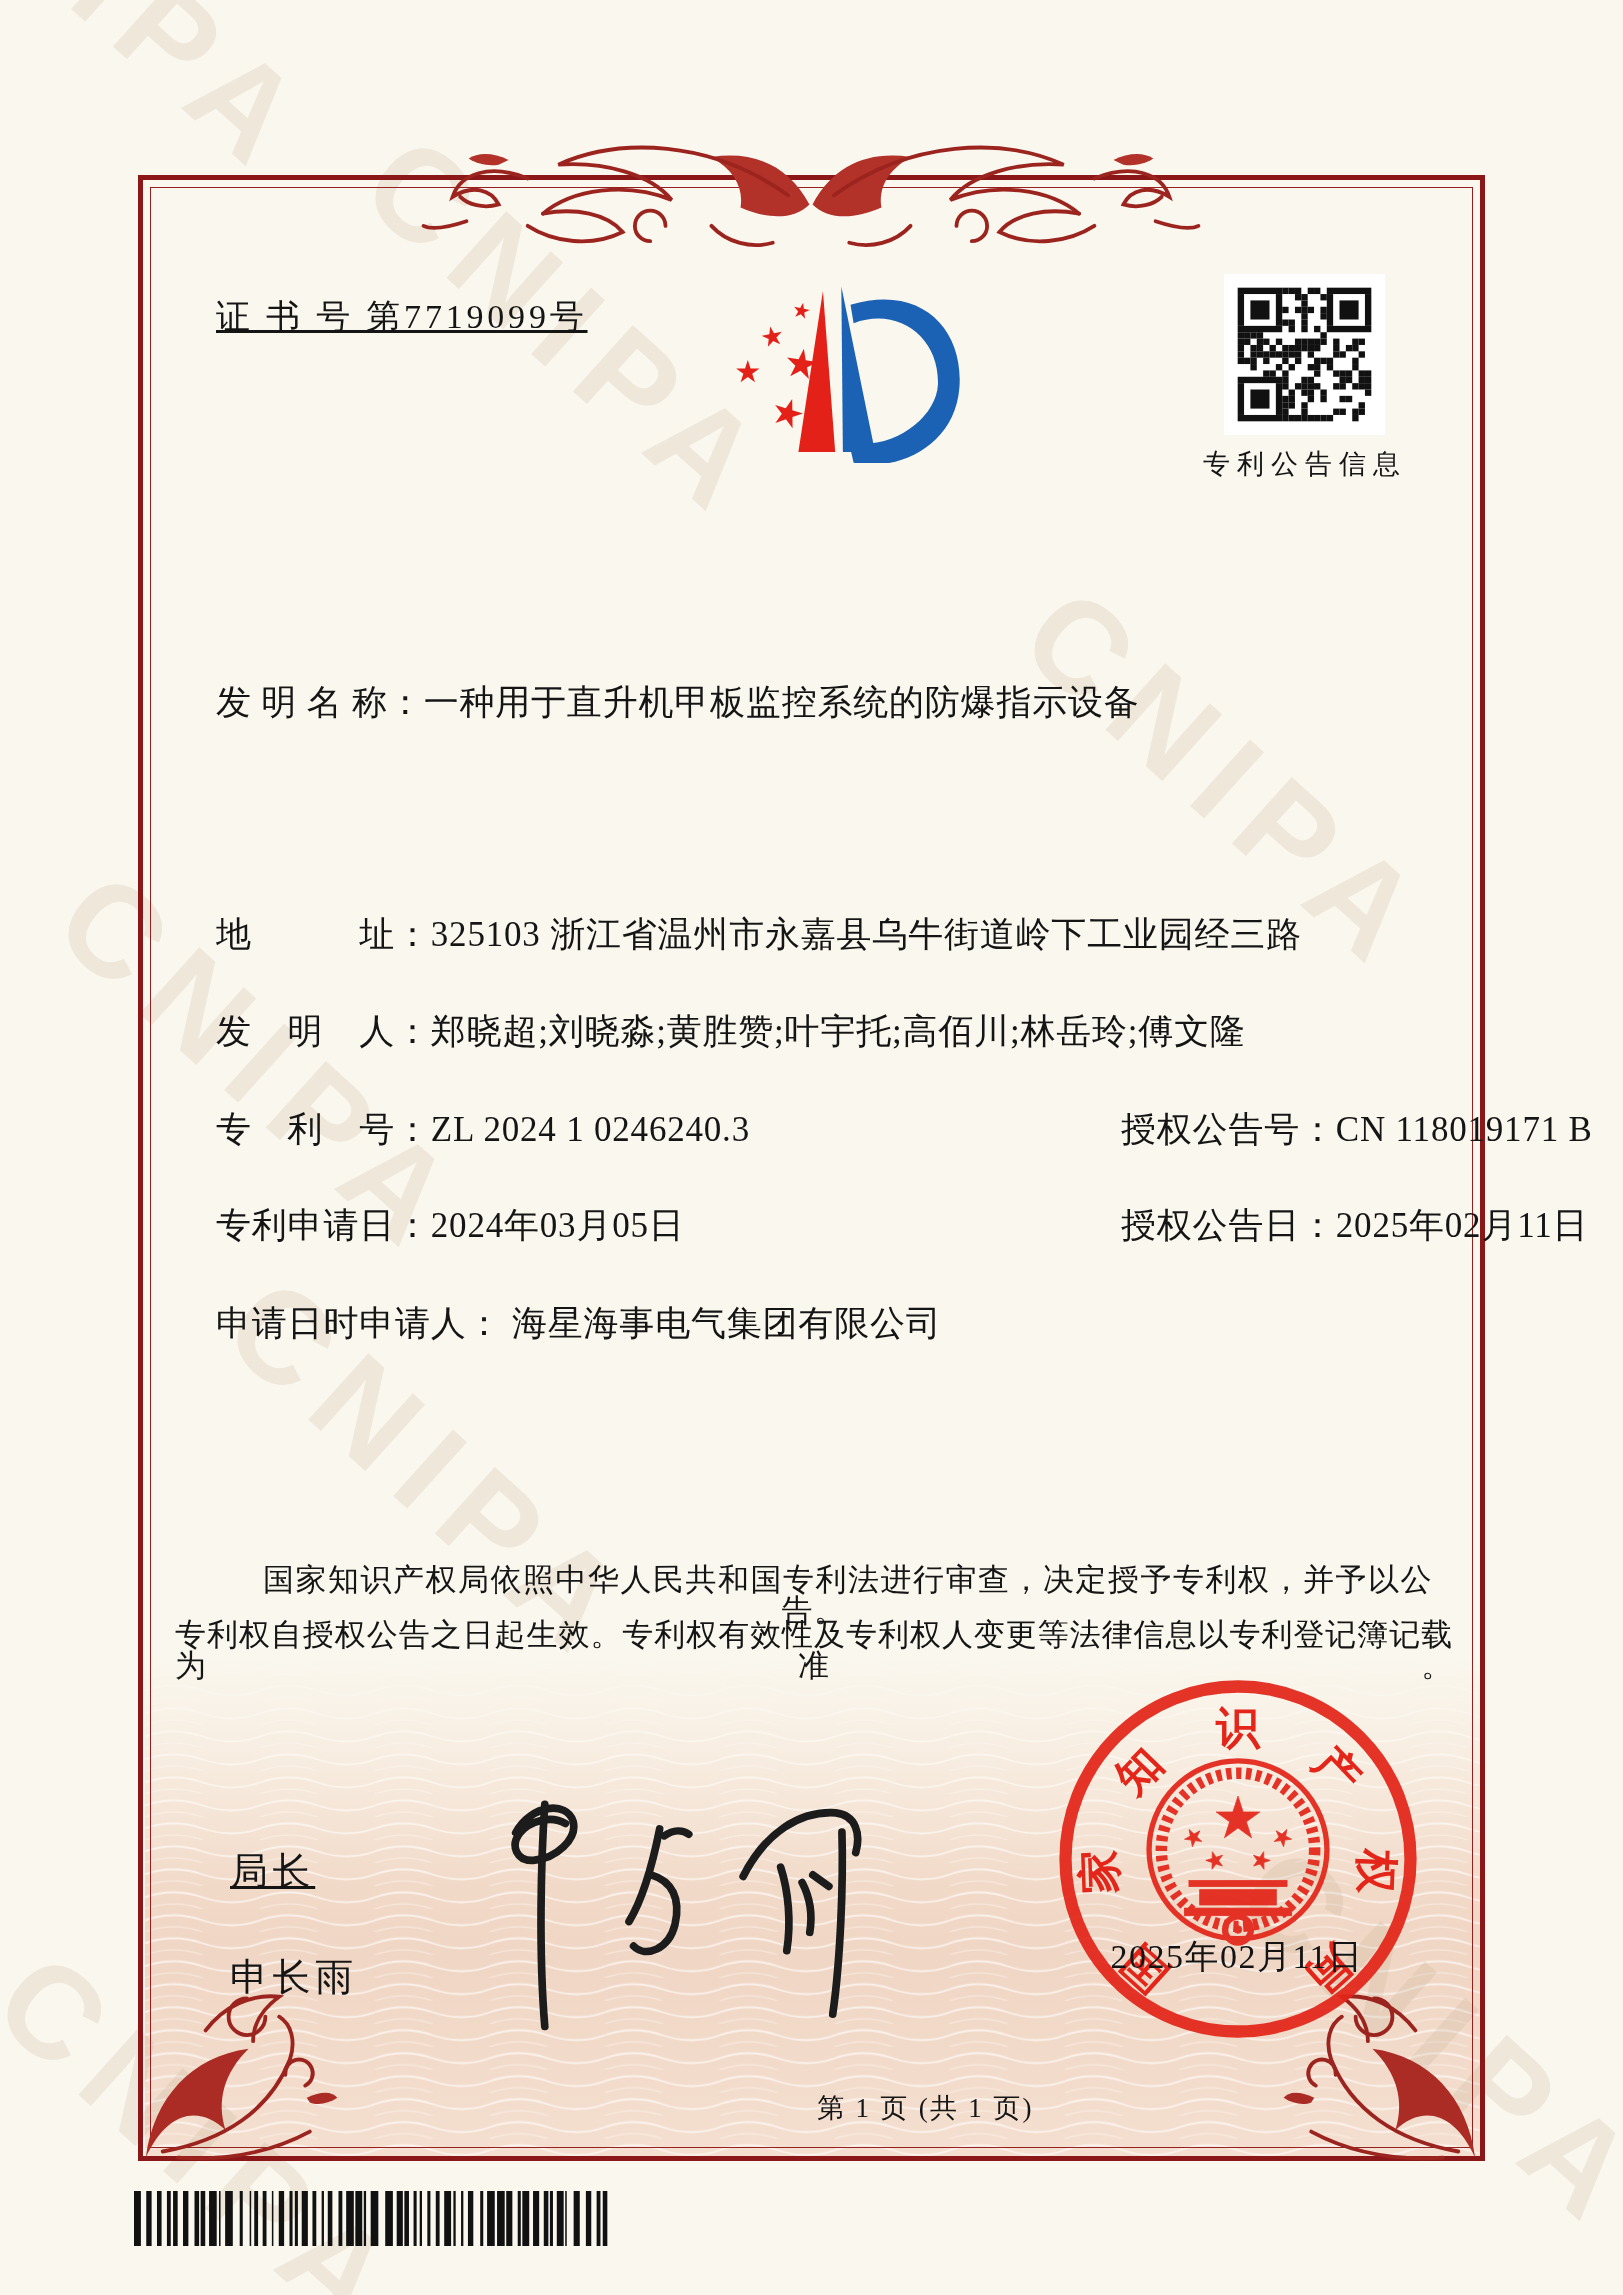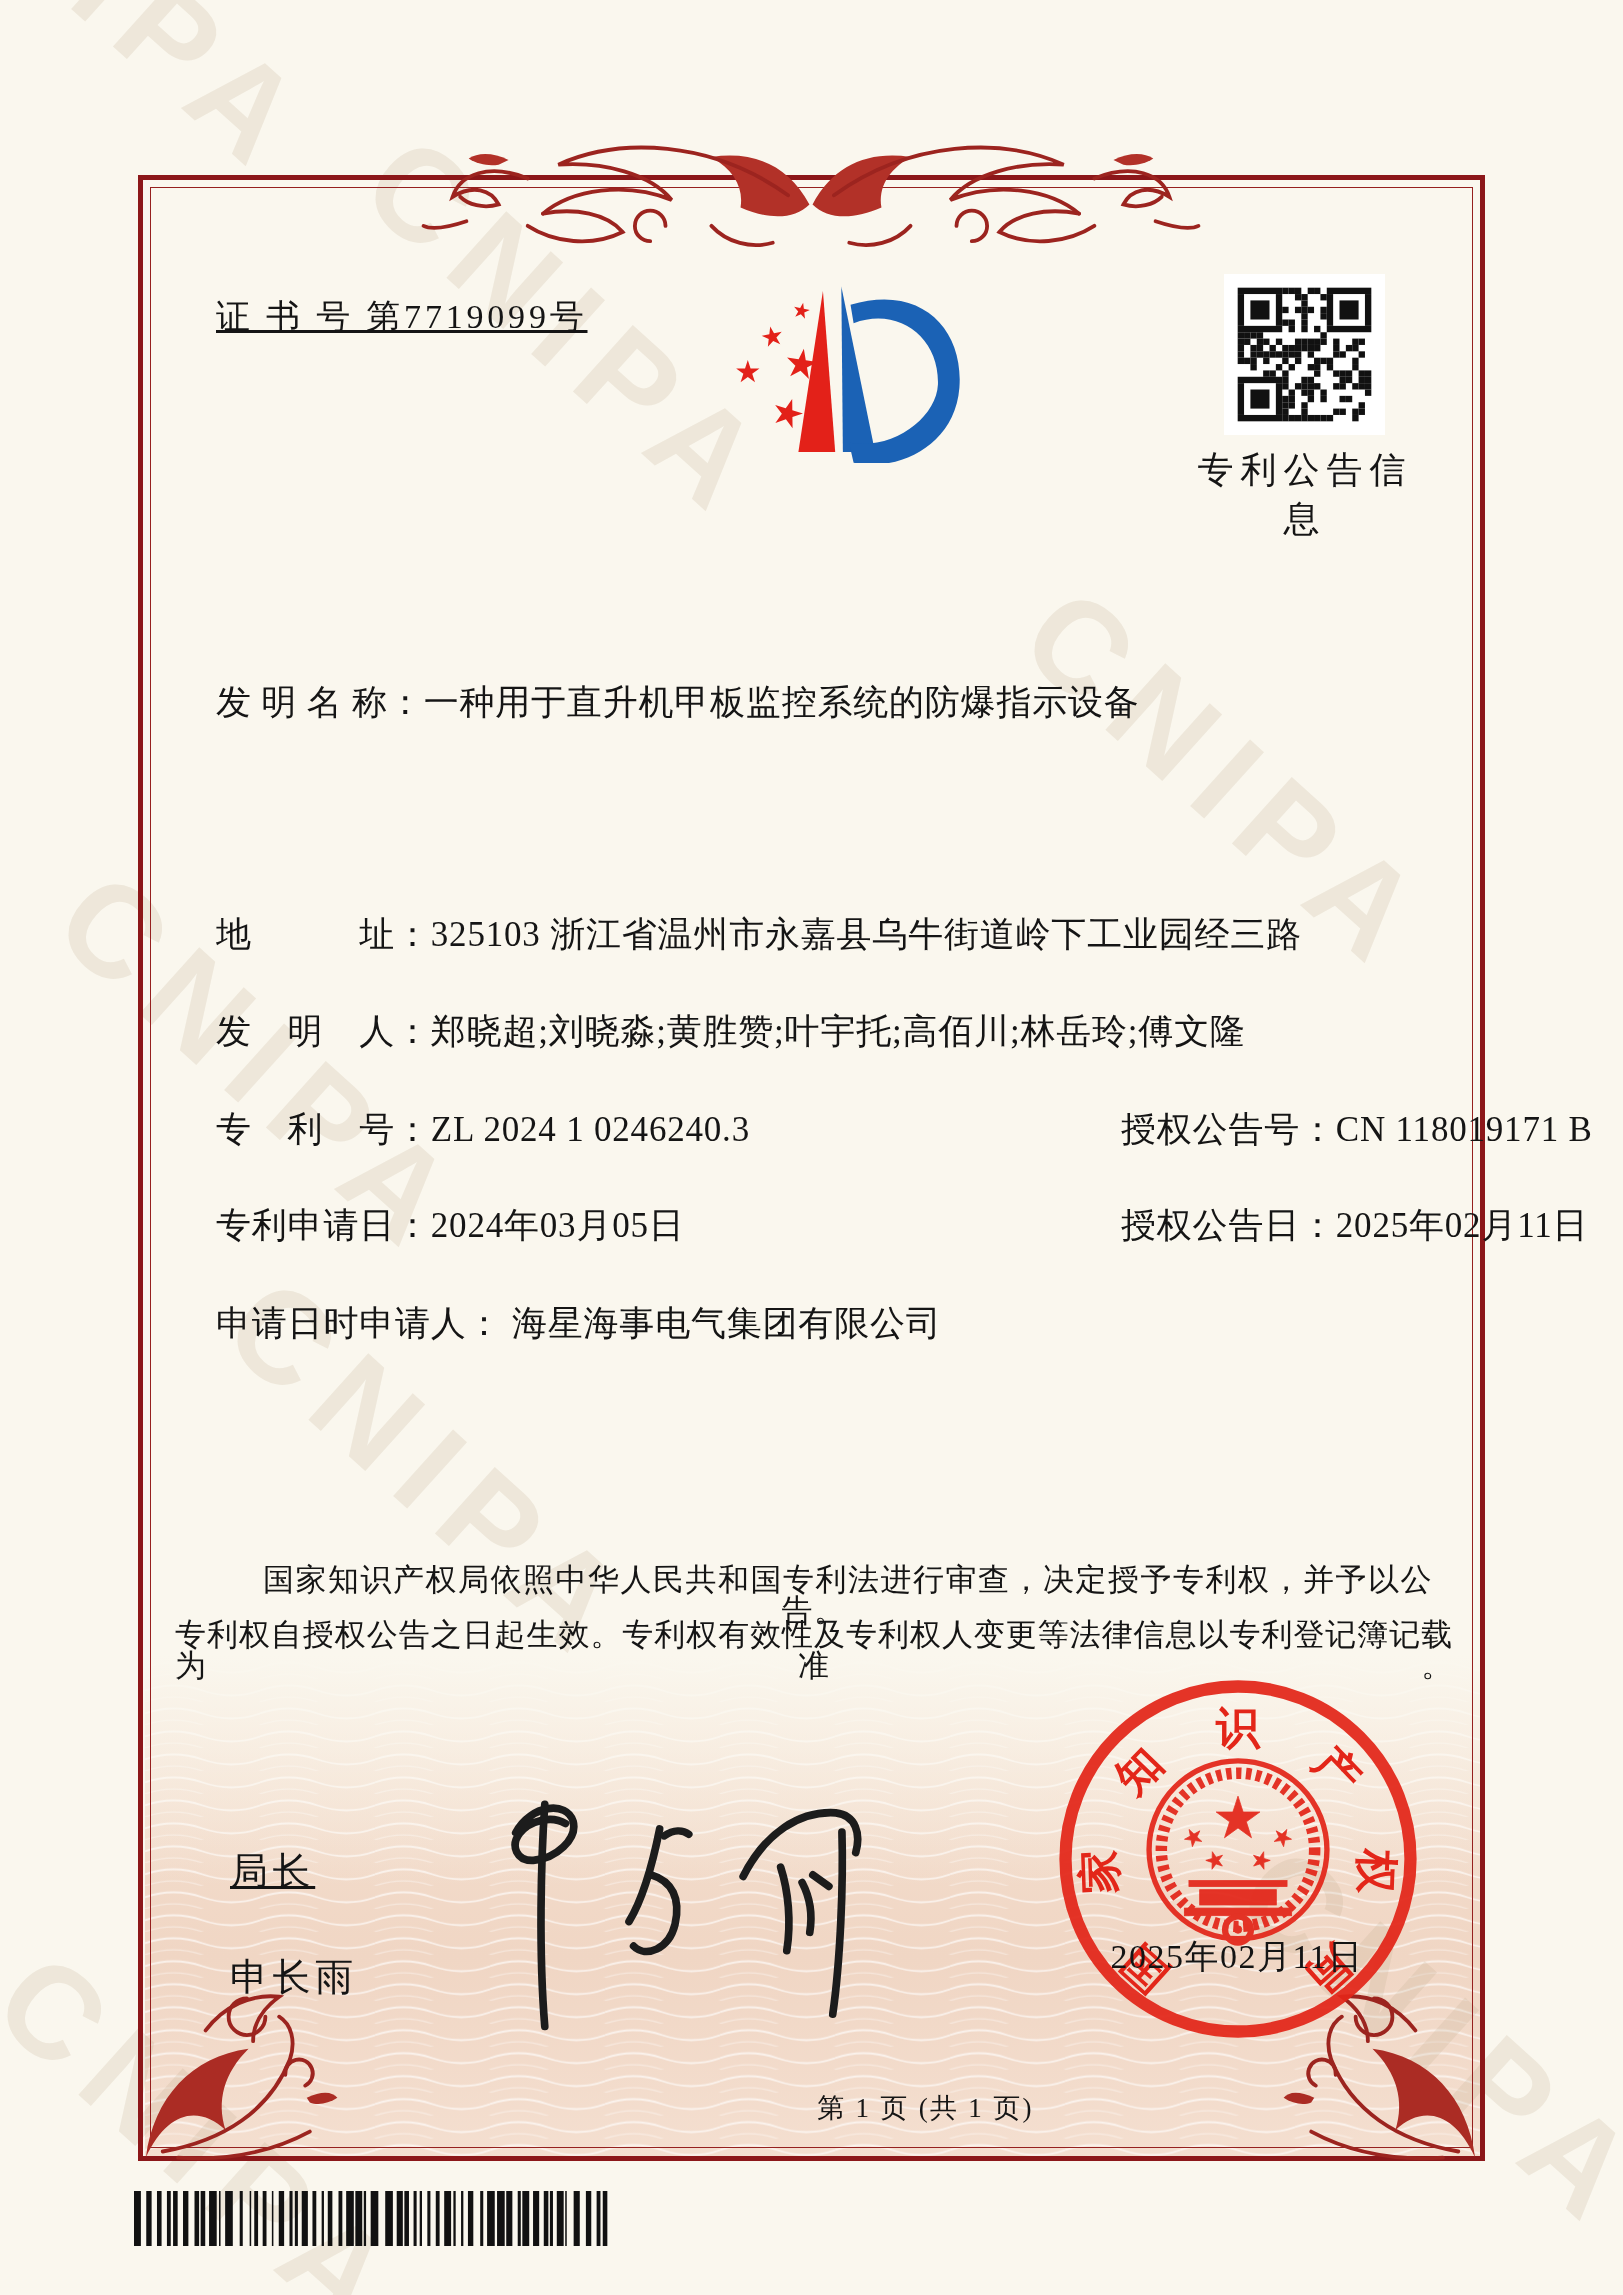--- a/index.html
+++ b/index.html
@@ -20,21 +20,21 @@
       border:5.4px solid #8c1719;box-sizing:border-box;z-index:3;}
   .frame-inner{position:absolute;left:150px;top:187px;width:1323px;height:1961px;
       border:1.5px solid #96201f;box-sizing:border-box;z-index:3;}
   .ornament{position:absolute;z-index:4;}
   
   .cert-no{position:absolute;left:216px;top:294px;font-size:34px;letter-spacing:3.8px;z-index:4;text-decoration:underline;}
   .logo{position:absolute;left:711px;top:274px;width:253px;height:189px;z-index:4;}
   .qr-box{position:absolute;left:1224px;top:274px;width:161px;height:161px;background:#ffffff;z-index:4;}
   .qr-box svg{display:block;width:100%;height:100%;}
   .qr-caption{position:absolute;left:1190px;top:446px;width:230px;text-align:center;
-      font-size:36px;letter-spacing:7px;z-index:4;}
+      font-size:27px;letter-spacing:7px;z-index:4;}
   .title{position:absolute;left:138px;width:1347px;top:483px;text-align:center;
       font-size:77px;font-weight:700;letter-spacing:0.42em;text-indent:0.42em;z-index:4;}
   
   .row{position:absolute;left:216px;font-size:35px;letter-spacing:0.8px;white-space:nowrap;z-index:4;}
   .row .lab{display:inline;margin-top:40px;}
   .col2{position:absolute;left:905px;top:0;white-space:nowrap;}
   .legal{position:absolute;left:175px;right:170px;font-size:31px;line-height:1.0;z-index:4;}
   .legal.l1{top:1564px;text-indent:2.2em;letter-spacing:1.5px;text-align:center;}
   .legal.l2{top:1619px;text-align:justify;text-align-last:justify;letter-spacing:0.8px;}
   

